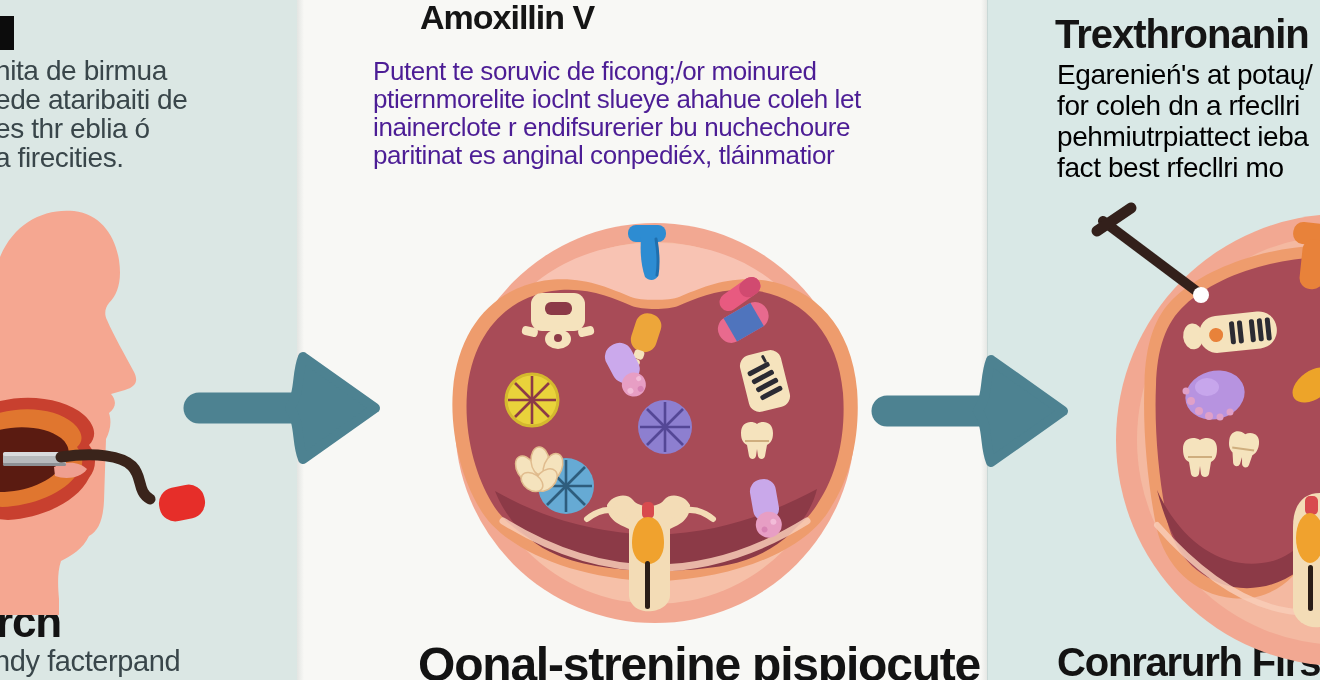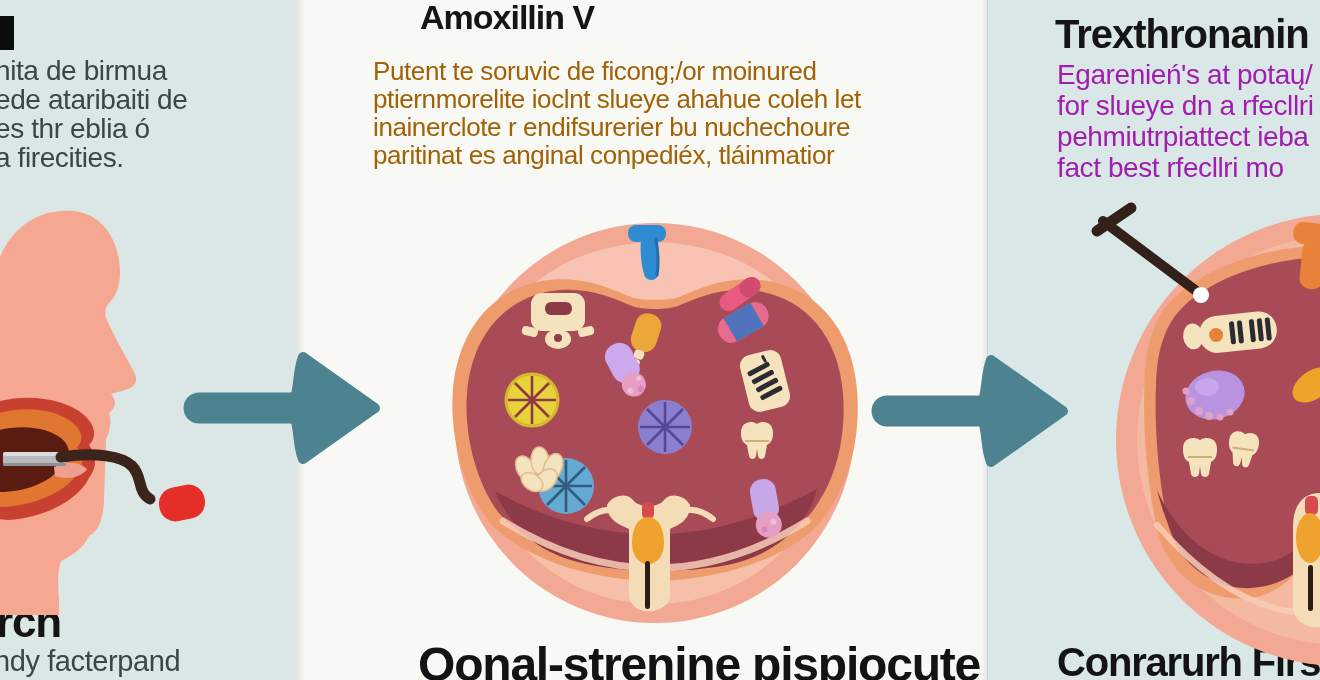--- a/index.html
+++ b/index.html
@@ -24,24 +24,24 @@
   .footer-heading{
     position:absolute;font-weight:bold;color:#131313;
     letter-spacing:-1.2px;white-space:nowrap;line-height:1;
   }
   .svg-abs{position:absolute;display:block;}
   #left-title-fragment{
     position:absolute;left:0;top:16px;width:14px;height:34px;background:#0c0c0c;
   }
   #left-para{left:-5px;top:56px;font-size:28px;line-height:29px;color:#39464a;}
   #mid-title{left:374px;top:0;font-size:34px;margin-left:46px;}
-  #mid-para{left:373px;top:57px;font-size:26px;line-height:28px;color:#a16207;}
+  #mid-para{left:373px;top:57px;font-size:26px;line-height:28px;color:#4c1d95;}
   #mid-footer{left:374px;top:641px;font-size:48px;margin-left:44px;}
   #right-title{left:1055px;top:14px;font-size:40px;text-align:center;}
-  #right-para{left:1057px;top:59px;font-size:28px;line-height:31px;color:#a21caf;}
+  #right-para{left:1057px;top:59px;font-size:28px;line-height:31px;color:#000000;}
   #right-footer{left:1057px;top:642px;font-size:40px;}
   #left-footer-heading{left:-4px;top:600px;font-size:44px;}
   #left-footer-text{position:absolute;left:-6px;top:645px;font-size:29px;color:#39464a;white-space:nowrap;letter-spacing:-0.4px;}
 </style>
 </head>
 <body>
 
 <div id="root">
 
   <div class="panel" id="panel-left"></div>
@@ -65,21 +65,21 @@
     <div>Putent te soruvic de ficong;/or moinured</div>
     <div>ptiernmorelite ioclnt slueye ahahue coleh let</div>
     <div>inainerclote r endifsurerier bu nuchechoure</div>
     <div>paritinat es anginal conpediéx, tláinmatior</div>
   </div>
   <div class="footer-heading" id="mid-footer">Oonal-strenine pispiocute</div>
 
   <div class="title" id="right-title">Trexthronanin</div>
   <div class="para" id="right-para">
     <div>Egarenień's at potaų/</div>
-    <div>for slueye dn a rfecllri</div>
+    <div>for coleh dn a rfecllri</div>
     <div>pehmiutrpiattect ieba</div>
     <div>fact best rfecllri mo</div>
   </div>
   <div class="footer-heading" id="right-footer">Conrarurh First</div>
 
   <svg class="svg-abs" style="left:0;top:205px" width="255" height="410" viewBox="0 0 255 410">
     <path fill="#f5a791" d="M0,52 C14,18 44,3 74,6 C100,9 115,30 119,55 C122,75 118,89 109,98
          C105,103 104,109 107,115 C114,131 125,150 134,167 C139,177 135,182 125,185
          L111,189 C117,196 116,203 109,208 C112,217 110,226 106,234
          L104,296 C103,316 98,326 89,331 C83,344 71,351 61,356

